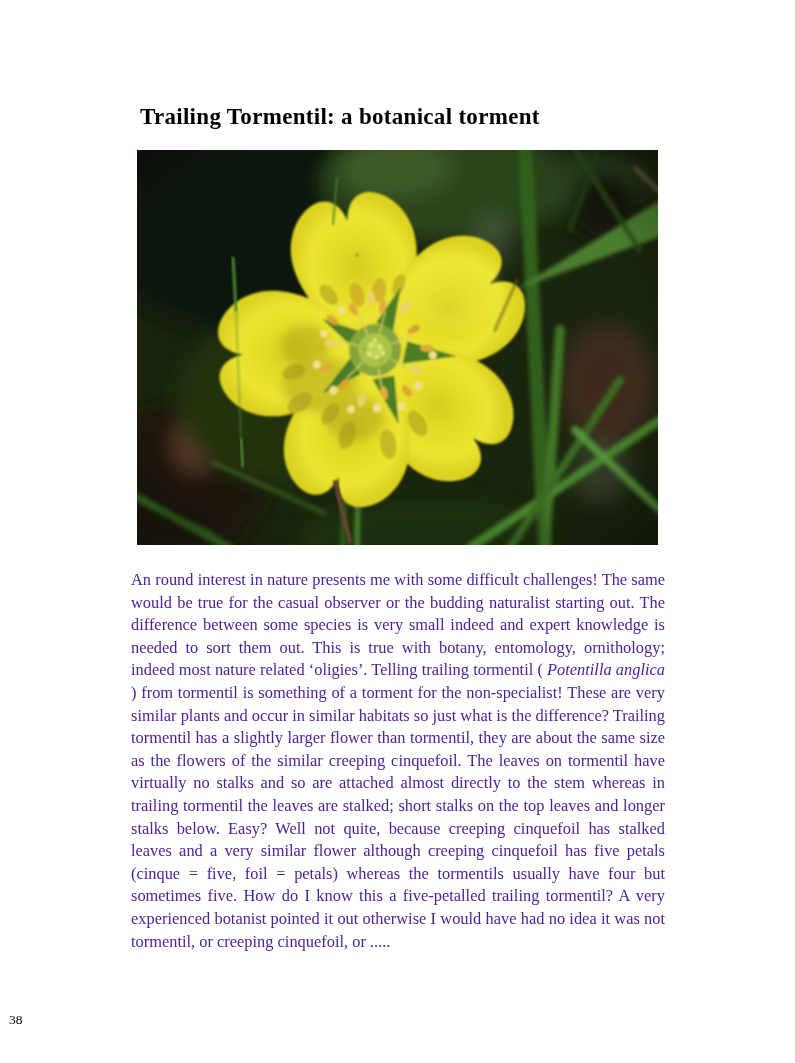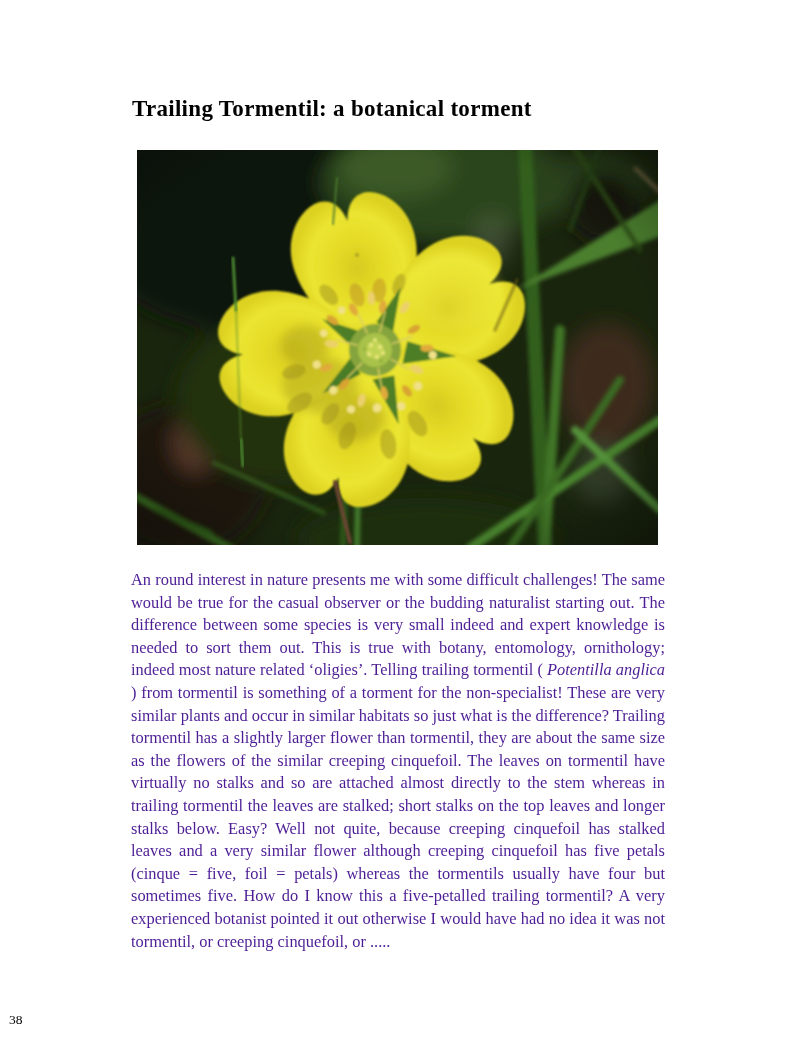--- a/index.html
+++ b/index.html
@@ -6,21 +6,21 @@
   .page{
     position:relative;
     width:795px;height:1063px;
     background:#ffffff;
     margin:0 auto;
     font-family:"Liberation Serif","DejaVu Serif",serif;
     color:#181818;
     overflow:hidden;
   }
   .title{
-    position:absolute;left:132px;top:96px;margin:0;
+    position:absolute;left:132px;top:96px;margin:8px;
     font-size:23px;font-weight:bold;letter-spacing:0.3px;
     color:#000;
     white-space:nowrap;
     text-align:center;
   }
   .photo{
     position:absolute;left:137px;top:150px;margin:0;
     width:521px;height:395px;
   }
   .photo svg{display:block;width:521px;height:395px;}

